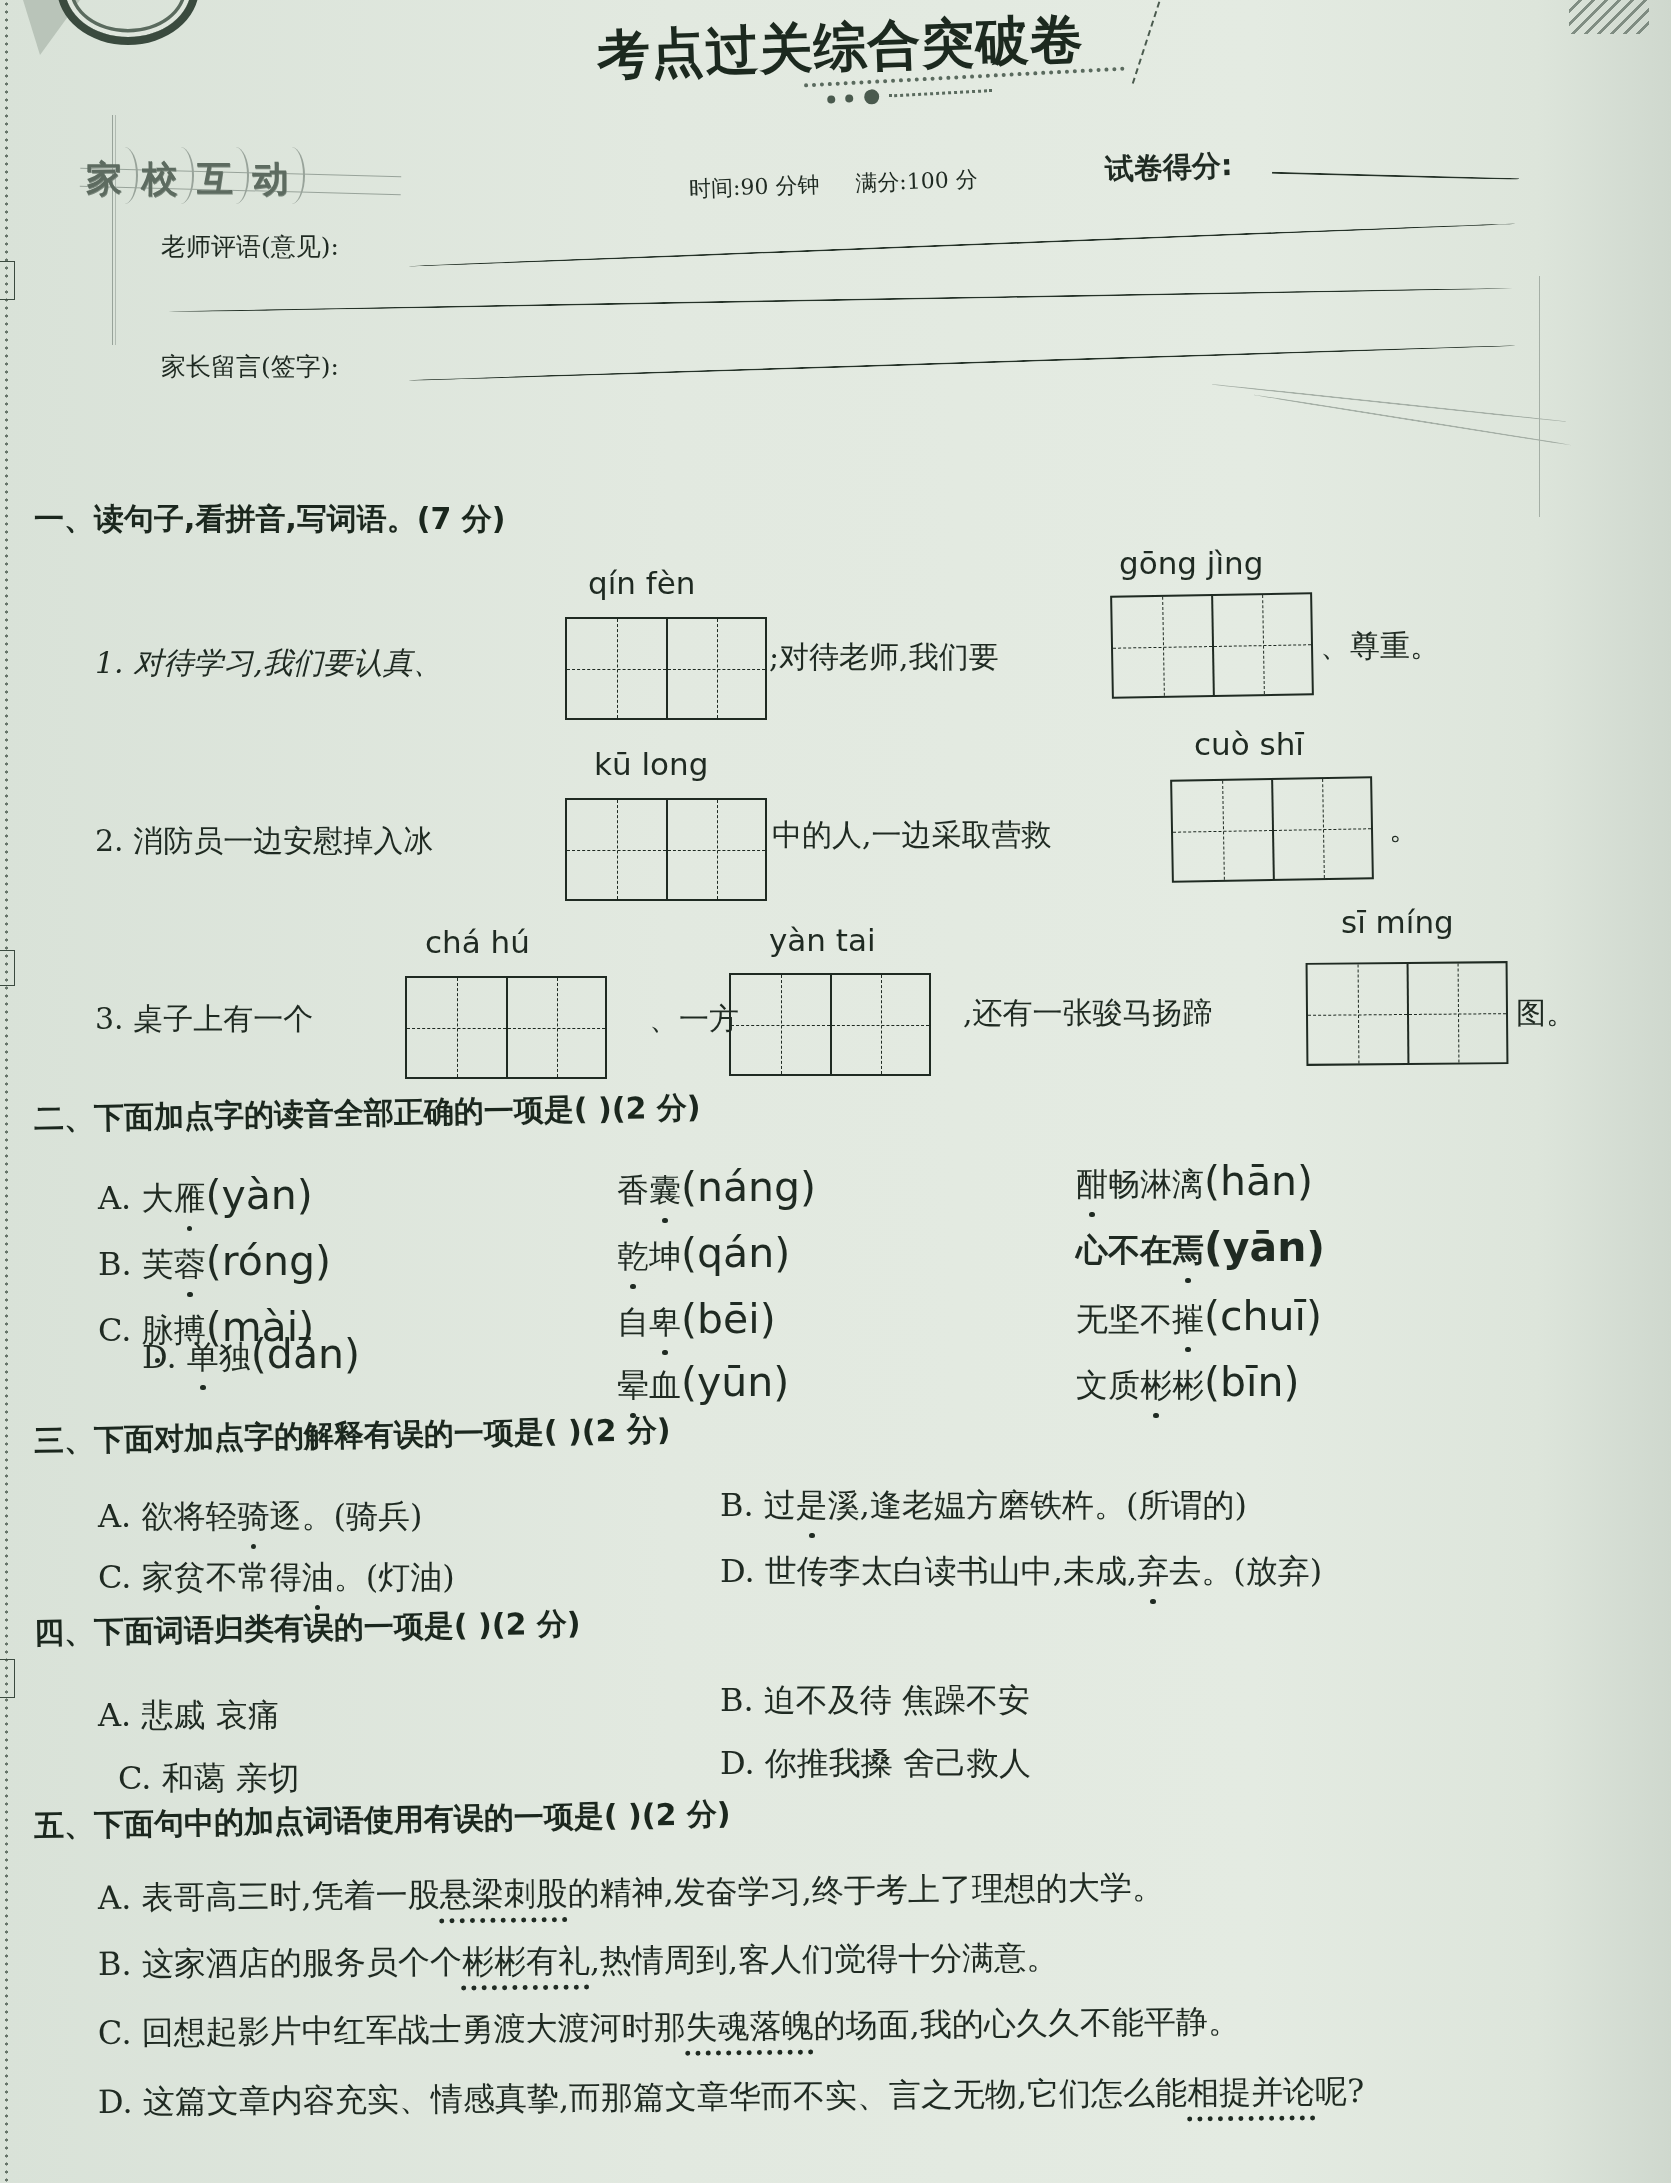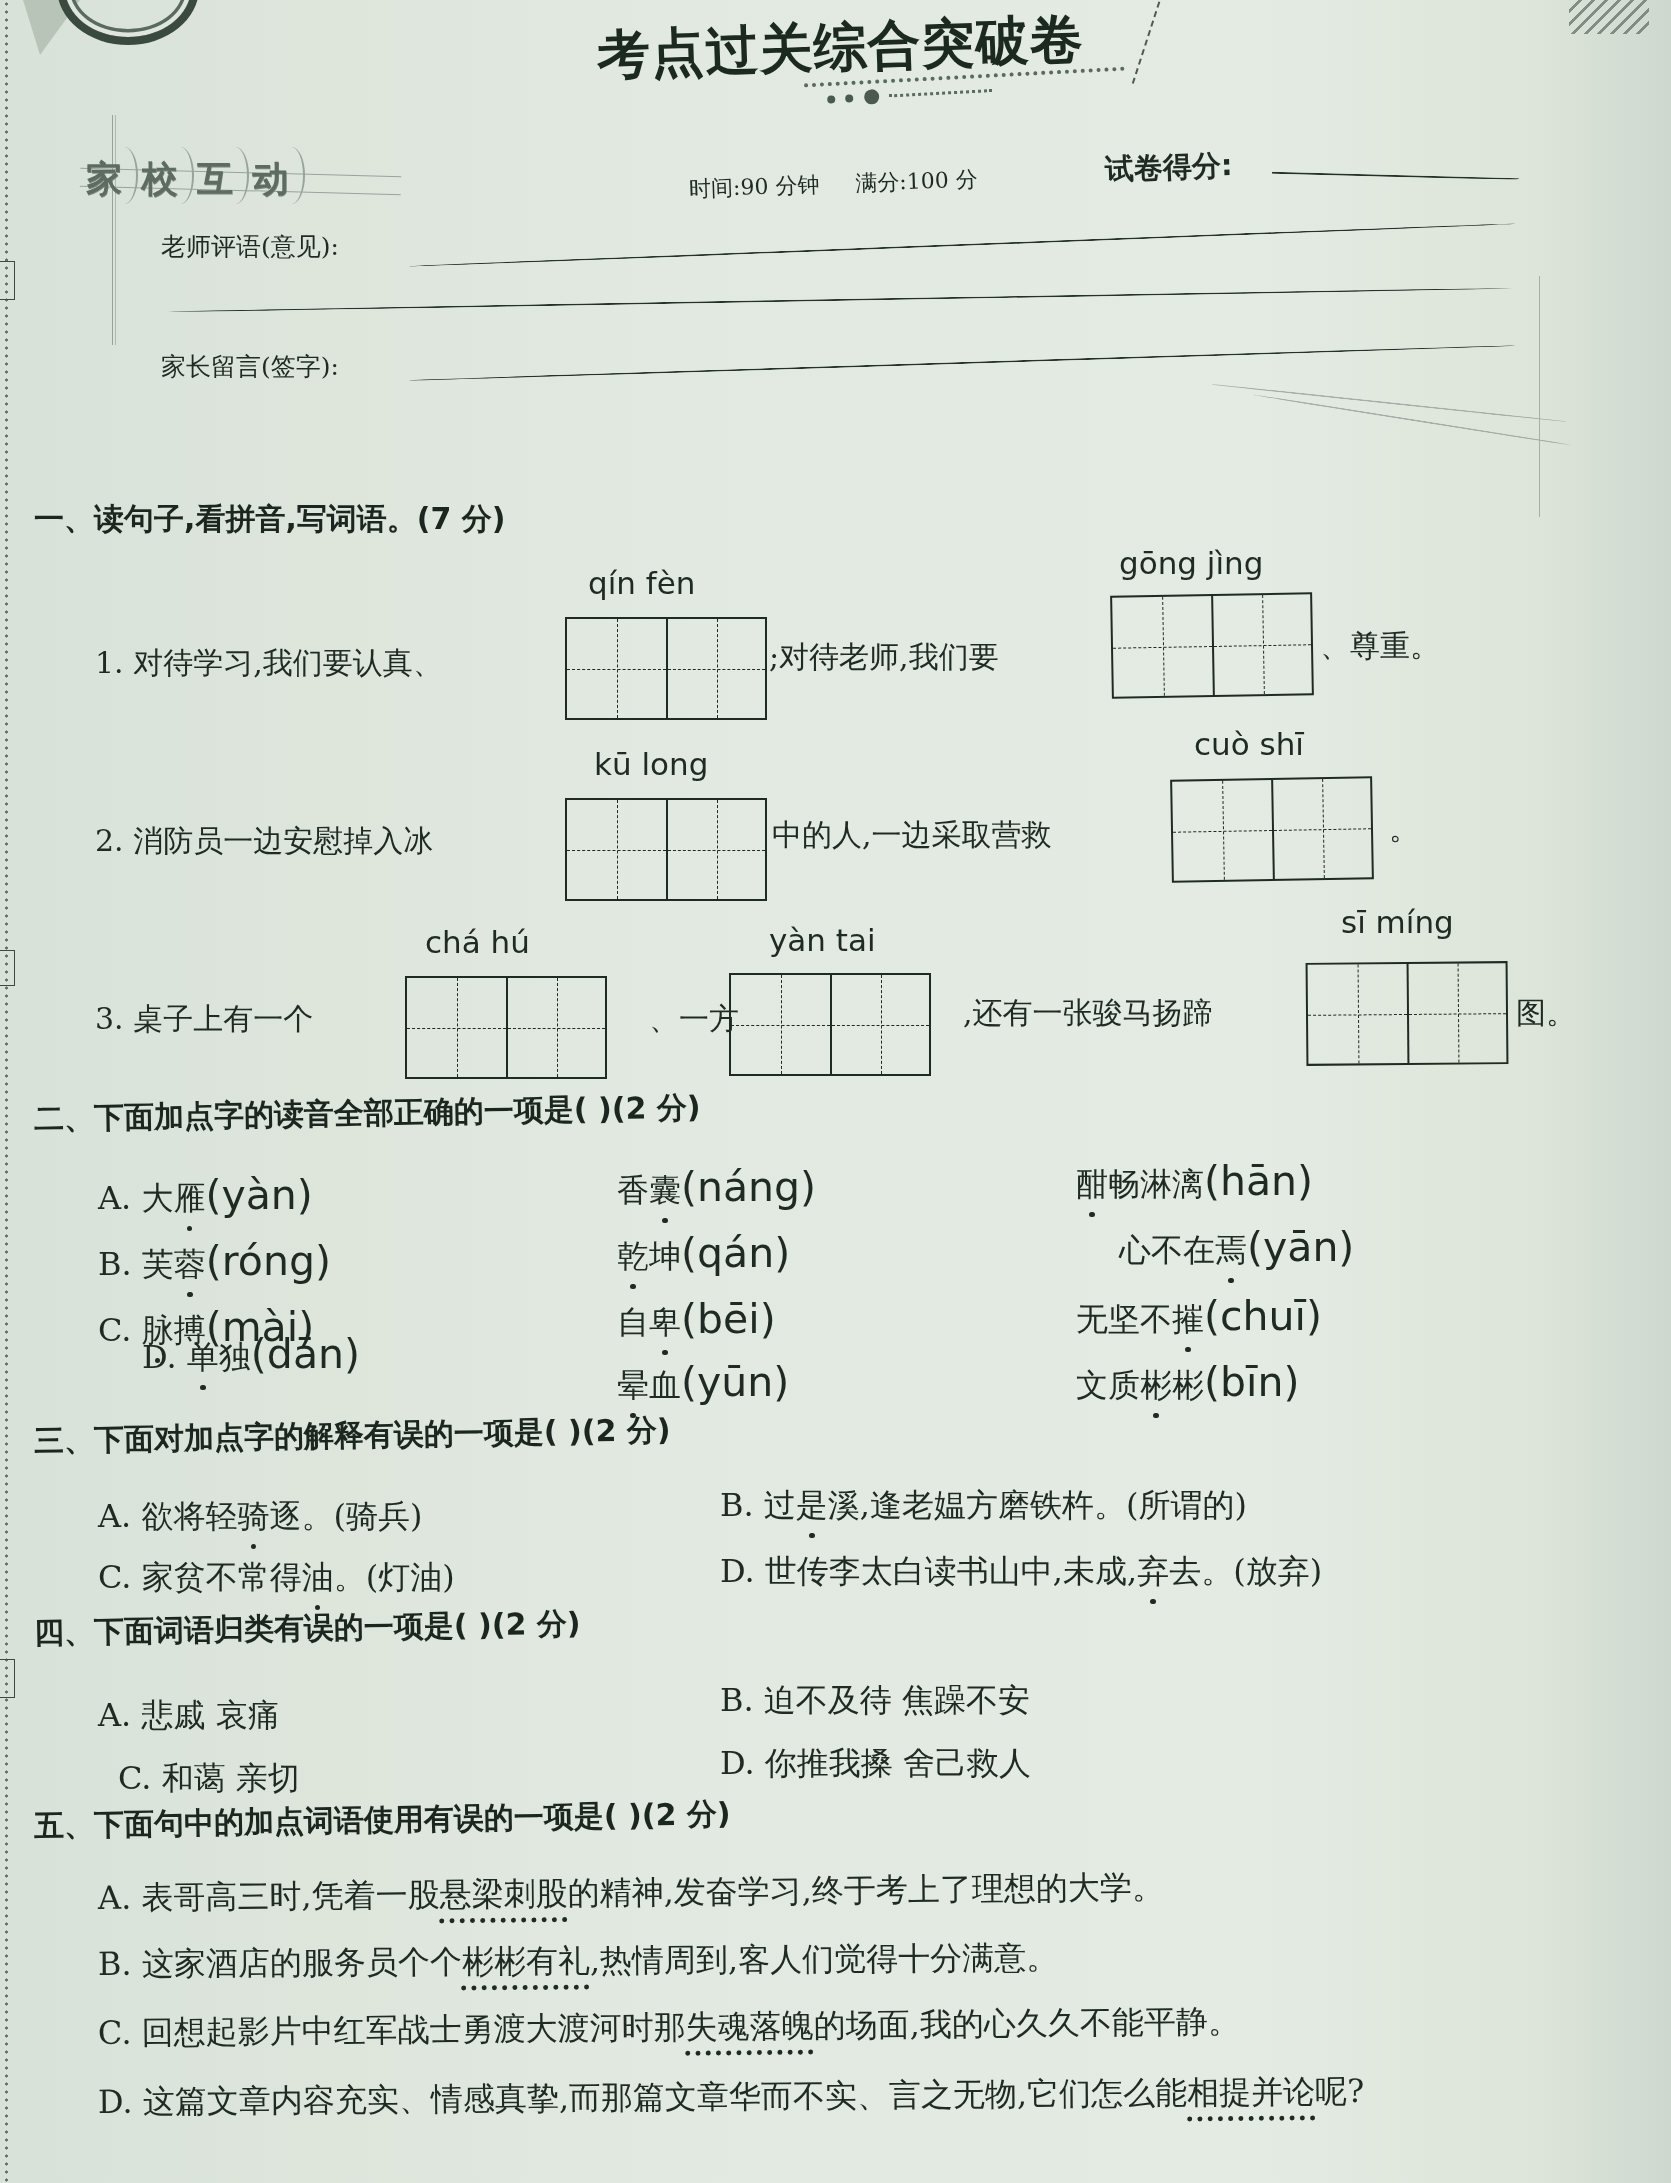--- a/index.html
+++ b/index.html
@@ -98,21 +98,21 @@
 <div class="field-label" style="left:161px;top:230px;">老师评语(意见):</div>
 <div class="wline" style="left:408px;top:244px;width:1108px;transform:rotate(-2.2deg);"></div>
 <div class="wline" style="left:161px;top:299px;width:1355px;transform:rotate(-1deg);"></div>
 <div class="field-label" style="left:161px;top:350px;">家长留言(签字):</div>
 <div class="wline" style="left:408px;top:362px;width:1108px;transform:rotate(-1.8deg);"></div>
 <div class="wline" style="left:1211px;top:402px;width:356px;border-top:2.3px solid #a5afa6;transform:rotate(6deg);"></div>
 <div class="wline" style="left:1252px;top:419px;width:321px;border-top:2.3px solid #a5afa6;transform:rotate(9deg);"></div>
 
 <div class="sec" style="left:34px;top:499px;">一、读句子,看拼音,写词语。(7 分)</div>
 
-<div class="q" style="left:95px;top:643px;">
+<div class="q" style="left:95px;top:643px;font-style:italic;">
   <span>1.</span> <span>对待学习,我们要认真、</span>
 </div>
 <div class="py" style="left:588px;top:565px;">qín   fèn</div>
 <div class="grid" style="left:565px;top:617px;">
     <div class="cell"></div>
     <div class="cell"></div>
   </div>
 <div class="q" style="left:769px;top:637px;">;对待老师,我们要</div>
 <div class="py" style="left:1119px;top:545px;">gōng   jìng</div>
 <div class="grid" style="left:1111px;top:594px;transform:rotate(-1deg);">
@@ -162,21 +162,21 @@
 <div class="sec" style="left:34px;top:1099px;transform:rotate(-1deg);transform-origin:left;">二、下面加点字的读音全部正确的一项是(      )(2 分)</div>
 
 <div>
 
   <div class="opt" style="left:98px;top:1171px;"><span>A.</span> <span>大</span><span class="dot">雁</span><span class="pyi">(yàn)</span></div>
   <div class="opt" style="left:617px;top:1163px;"><span>香</span><span class="dot">囊</span><span class="pyi">(náng)</span></div>
   <div class="opt" style="left:1076px;top:1157px;"><span class="dot">酣</span><span>畅淋漓</span><span class="pyi">(hān)</span></div>
 
   <div class="opt" style="left:98px;top:1237px;"><span>B.</span> <span>芙</span><span class="dot">蓉</span><span class="pyi">(róng)</span></div>
   <div class="opt" style="left:617px;top:1229px;"><span class="dot">乾</span><span>坤</span><span class="pyi">(qán)</span></div>
-  <div class="opt" style="left:1119px;top:1223px;"><span>心不在</span><span class="dot">焉</span><span class="pyi">(yān)</span></div>
+  <div class="opt" style="left:1076px;top:1223px;font-weight:bold;"><span>心不在</span><span class="dot">焉</span><span class="pyi">(yān)</span></div>
 
   <div class="opt" style="left:98px;top:1303px;"><span>C.</span> <span class="dot">脉</span><span>搏</span><span class="pyi">(mài)</span></div>
   <div class="opt" style="left:617px;top:1295px;"><span>自</span><span class="dot">卑</span><span class="pyi">(bēi)</span></div>
   <div class="opt" style="left:1076px;top:1292px;"><span>无坚不</span><span class="dot">摧</span><span class="pyi">(chuī)</span></div>
 
   <div class="opt" style="left:98px;top:1330px;margin-left:44px;"><span>D.</span> <span class="dot">单</span><span>独</span><span class="pyi">(dān)</span></div>
   <div class="opt" style="left:617px;top:1358px;"><span class="dot">晕</span><span>血</span><span class="pyi">(yūn)</span></div>
   <div class="opt" style="left:1076px;top:1358px;"><span>文质</span><span class="dot">彬</span><span>彬</span><span class="pyi">(bīn)</span></div>
 </div>
 

